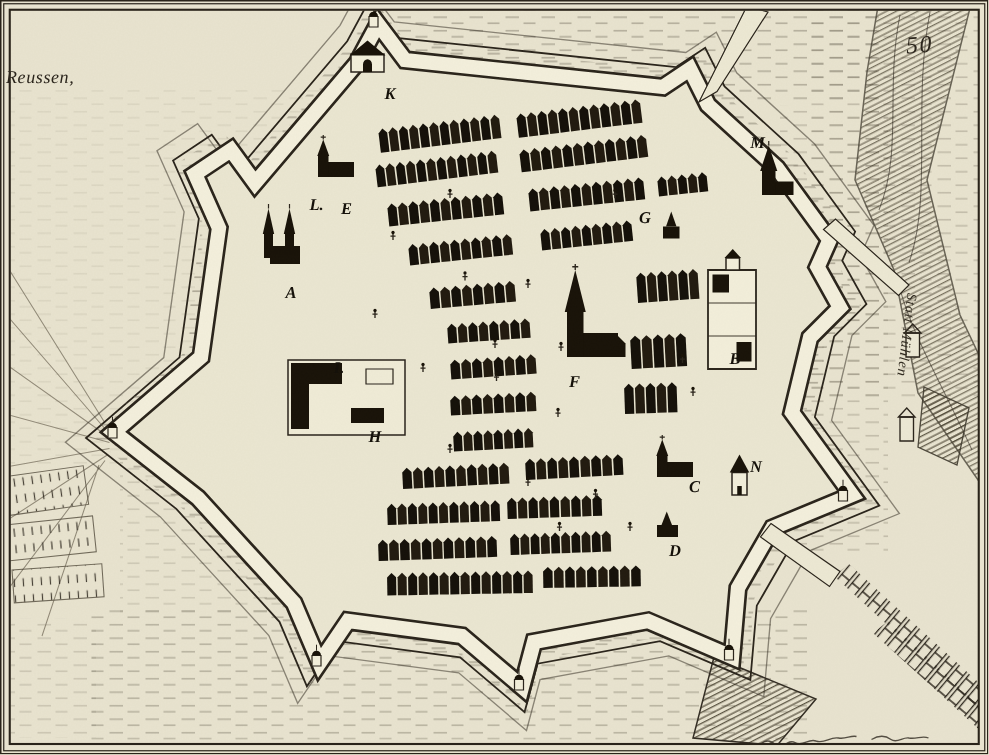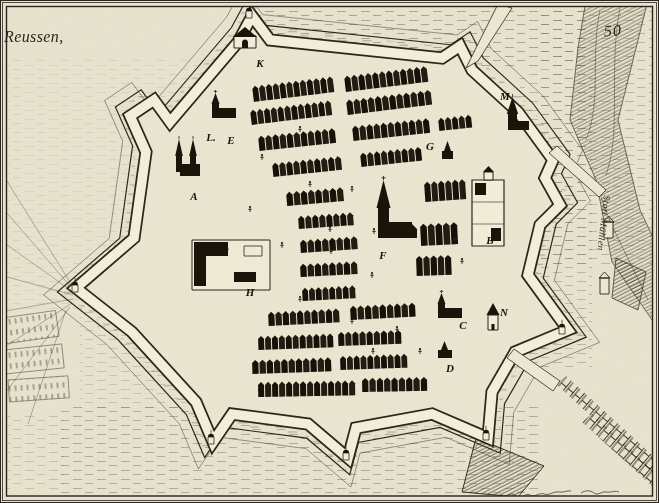--- a/index.html
+++ b/index.html
@@ -1,20 +1,20 @@
 <!DOCTYPE html>
 <html><head>
 <meta charset="utf-8">
 <style>
   html,body{margin:0;padding:0;background:#e8e3cf;}
   .plate{position:relative;width:659px;height:503px;background:#e8e3cf;overflow:hidden;
          font-family:"Liberation Serif",serif;}
   .plate svg{position:absolute;left:0;top:0;}
   .label{position:absolute;color:#2b251c;white-space:nowrap;}
-  .region-label{left:4px;top:28px;font-style:italic;font-size:16px;letter-spacing:.4px;}
+  .region-label{left:4px;top:44px;font-style:italic;font-size:12px;letter-spacing:.4px;}
   .page-number{left:604px;top:22px;font-size:16px;font-style:italic;transform:rotate(-4deg);letter-spacing:1px;}
   .road-label{left:612px;top:196px;font-style:italic;font-size:9.5px;transform-origin:0 0;
               transform:rotate(97deg);letter-spacing:.6px;color:#332d22;}
   .markers{position:absolute;left:0;top:0;width:659px;height:503px;}
   .marker{position:absolute;transform:translate(-50%,-52%);
           font:italic 600 11px "Liberation Serif",serif;color:#15110a;}
 </style>
 </head>
 <body>
 

